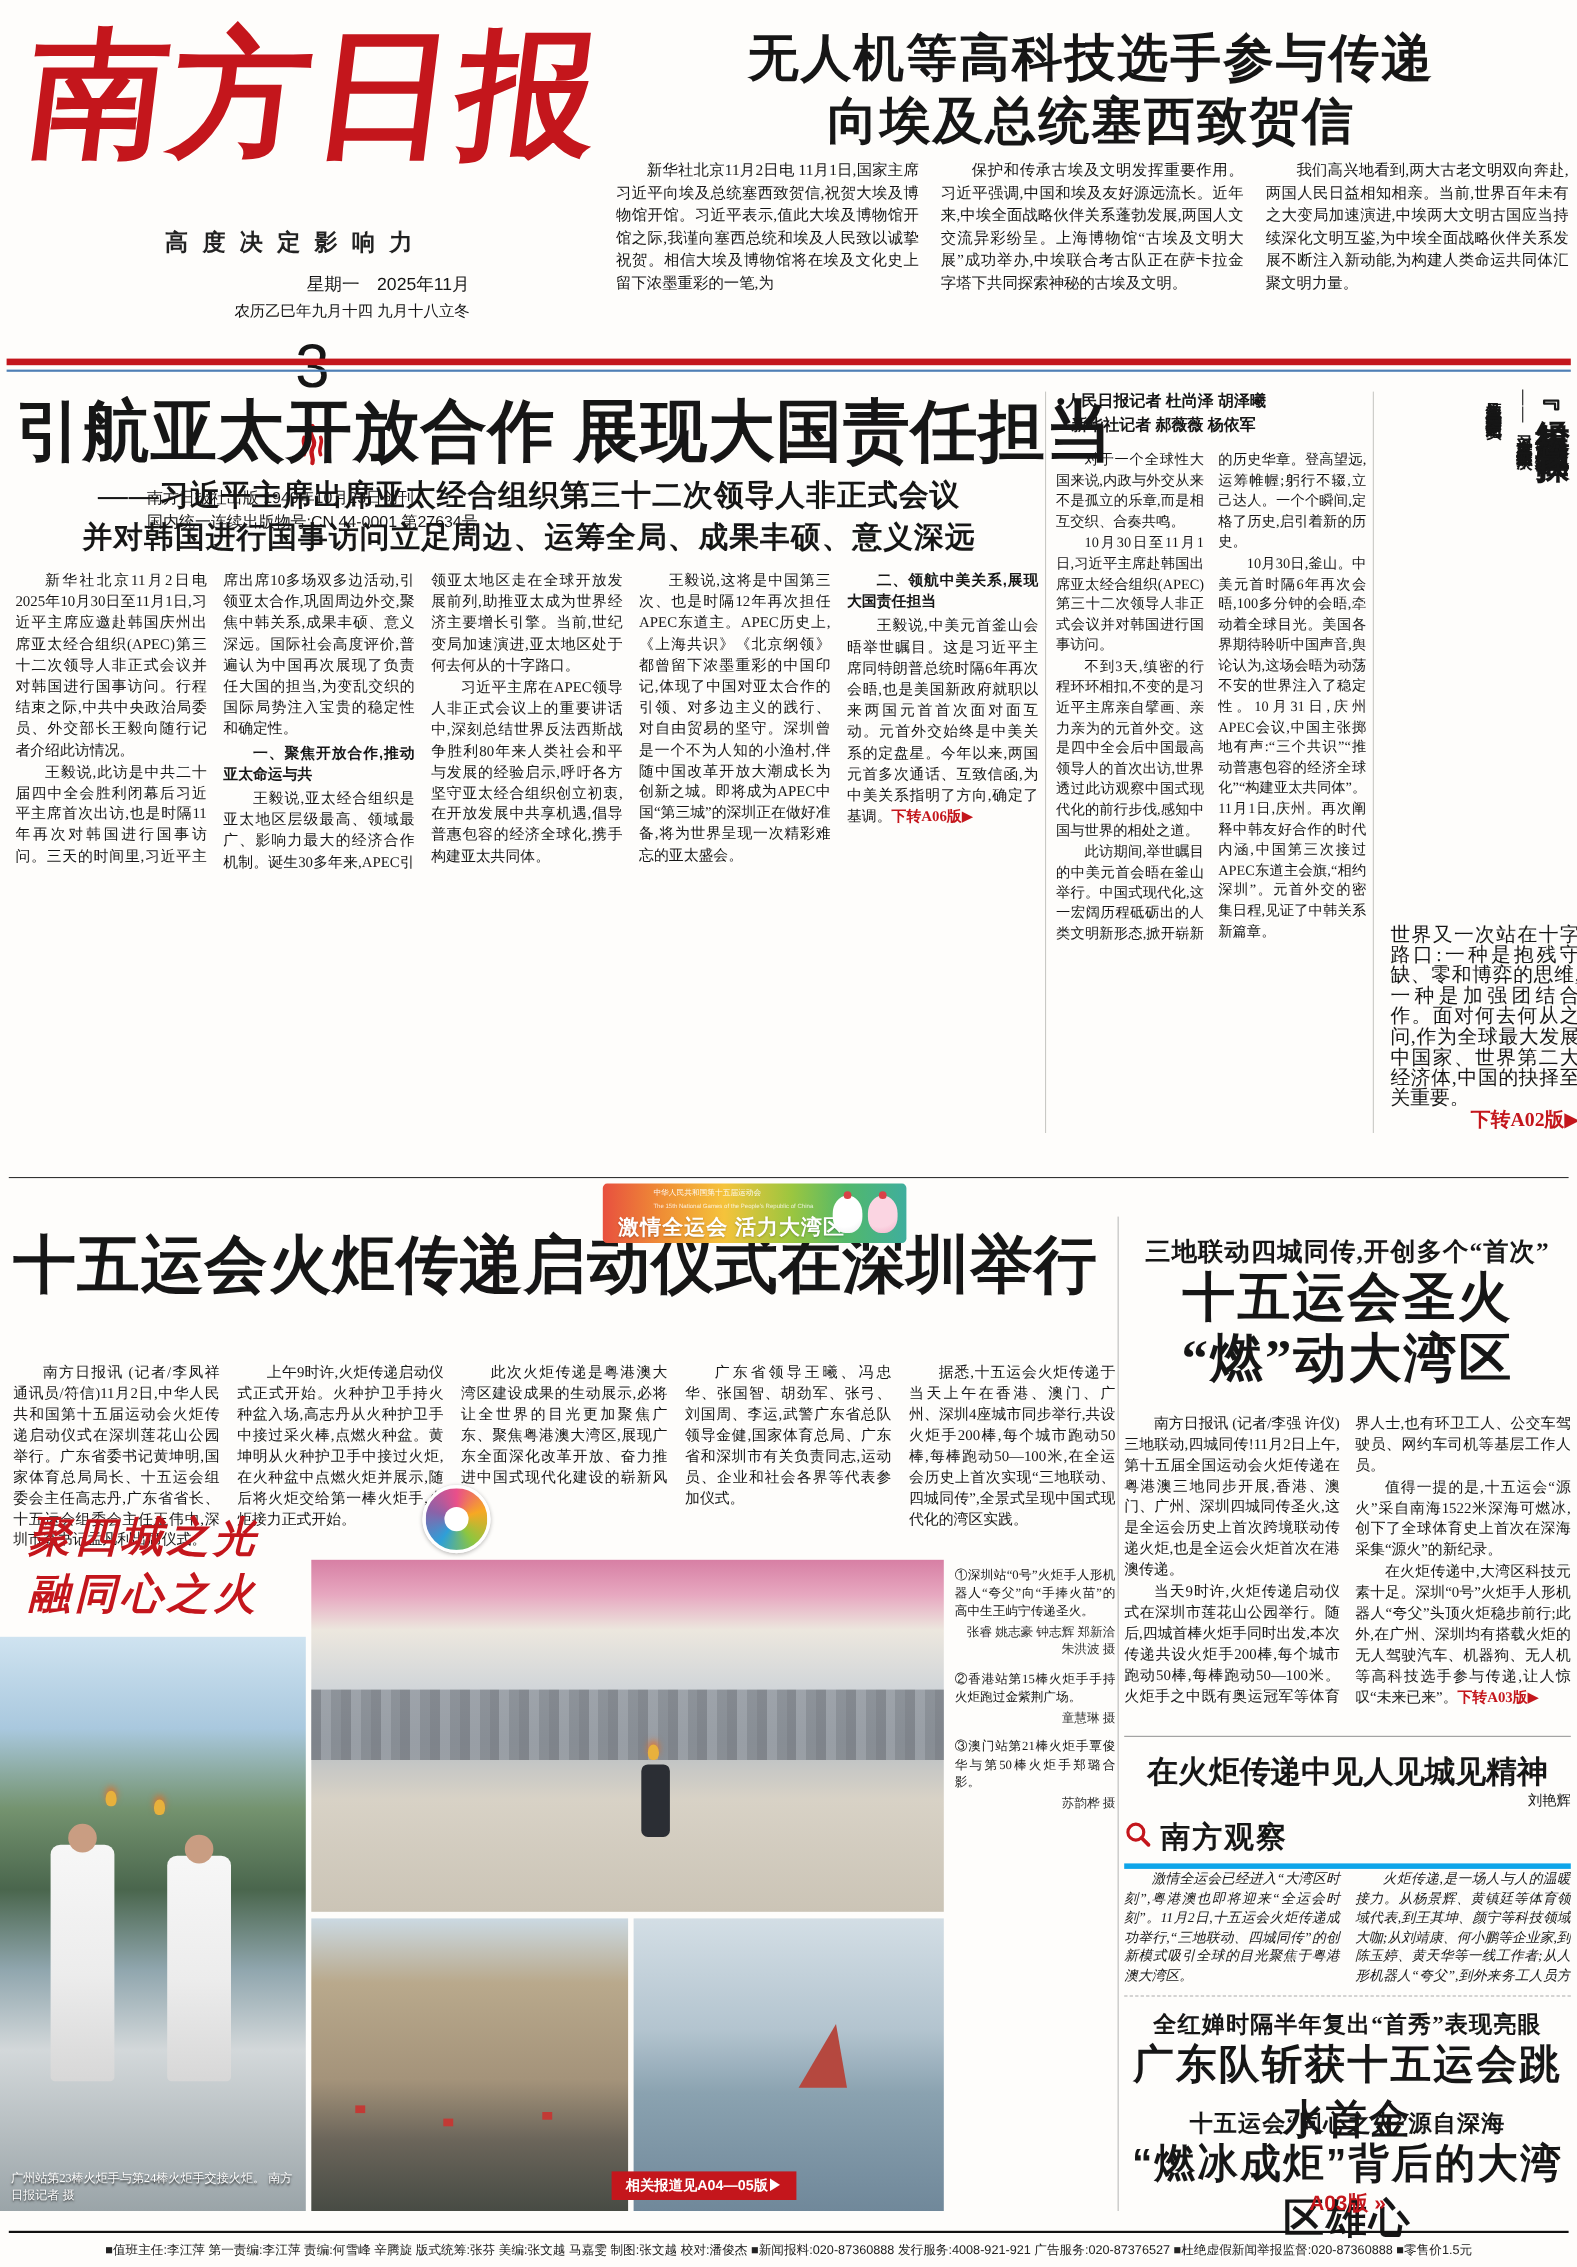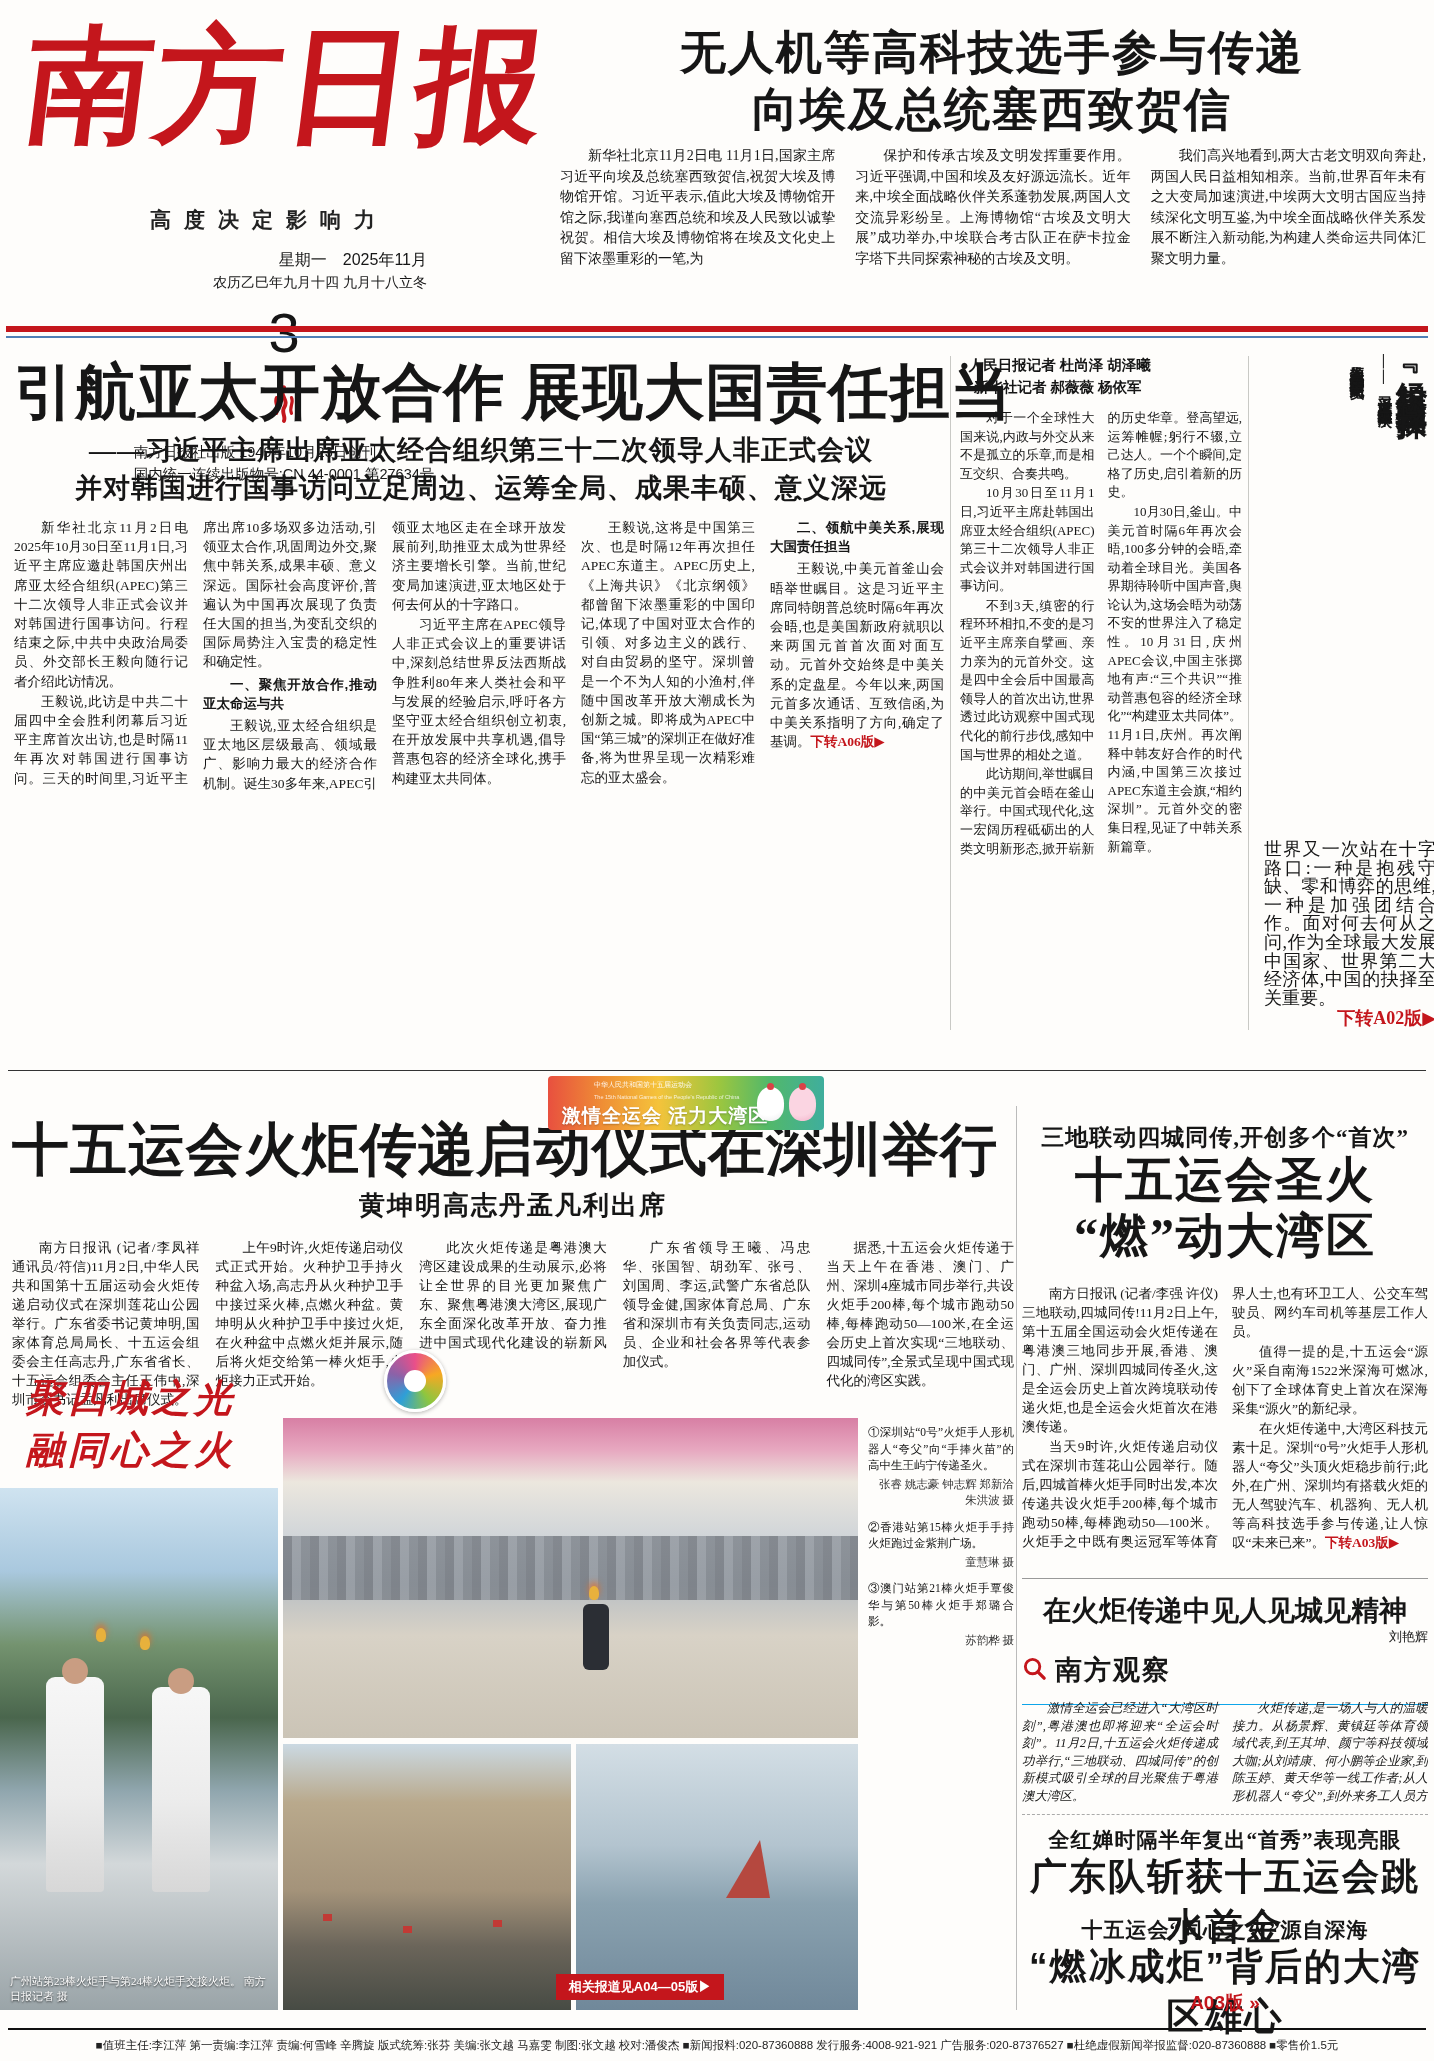--- a/index.html
+++ b/index.html
@@ -54,21 +54,21 @@
         text-shadow:0 1px 2px rgba(0,0,0,.8);}
   .capcol{font-size:11.5px;line-height:16.5px;text-align:justify;}
   .capcol .cap{margin:0 0 2px 0;}
   .capcol .cred{text-align:right;margin:0 0 10px 0;color:#333;}
   .related{background:#c4161c;color:#fff;font-size:13px;font-weight:bold;line-height:26px;text-align:center;
            font-family:"Liberation Sans",sans-serif;z-index:6;}
   .h-flamek{font-size:23px;font-weight:bold;letter-spacing:1px;}
   .h-flame{font-size:48px;font-weight:900;letter-spacing:2px;line-height:52px;}
   .h-obs{font-size:28px;font-weight:900;font-family:"Liberation Sans",sans-serif;}
   .obs-byline{font-size:13px;text-align:right;padding-right:56px;}
-  .brandrow{display:flex;align-items:center;gap:8px;border-bottom:1px solid #0ea5e9;padding-bottom:16px;}
+  .brandrow{display:flex;align-items:center;gap:8px;border-bottom:5px solid #0ea5e9;padding-bottom:6px;}
   .brandtxt{font-size:27px;font-weight:900;font-family:"Liberation Sans",sans-serif;letter-spacing:2px;}
   .obs-body{font-style:italic;}
   .b-kick{font-size:21px;font-weight:bold;letter-spacing:1px;}
   .b-head{font-size:37px;font-weight:900;font-family:"Liberation Sans",sans-serif;letter-spacing:2px;}
   .b-ref{font-size:19px;font-weight:900;color:#c4161c;font-family:"Liberation Sans",sans-serif;}
   .footer-text{font-size:11.5px;font-family:"Liberation Sans",sans-serif;color:#222;text-align:center;}
   .figure{position:absolute;border-radius:9px 9px 4px 4px;}
   .fig-body{background:linear-gradient(180deg,#f7f7f7 0%,#ececec 55%,#d7d7d7 100%);}
   .fig-head{position:absolute;border-radius:50%;background:#c99d82;}
   .torchdot{position:absolute;width:10px;height:14px;border-radius:50% 50% 40% 40%;background:#e8b13c;box-shadow:0 -4px 6px rgba(228,110,40,.8);}
@@ -172,21 +172,20 @@
     <div class="slog">激情全运会 活力大湾区</div>
     <div class="mascot m1">
         <span class="crown"></span>
       </div>
     <div class="mascot m2">
         <span class="crown"></span>
       </div>
   </div>
 
   <div class="abs h-torch" style="left:12px;top:1112px;width:1002px;">十五运会火炬传递启动仪式在深圳举行</div>
-  <div class="abs h-torchsub center" style="left:12px;top:1188px;width:1002px;">黄坤明高志丹孟凡利出席</div>
   <div class="abs cols" style="left:12px;top:1238px;width:1002px;height:176px;columns:5;column-gap:16px;font-size:13.5px;line-height:19px;overflow:hidden;">
     <p>南方日报讯 (记者/李凤祥 通讯员/符信)11月2日,中华人民共和国第十五届运动会火炬传递启动仪式在深圳莲花山公园举行。广东省委书记黄坤明,国家体育总局局长、十五运会组委会主任高志丹,广东省省长、十五运会组委会主任王伟中,深圳市委书记孟凡利出席仪式。</p>
     <p>上午9时许,火炬传递启动仪式正式开始。火种护卫手持火种盆入场,高志丹从火种护卫手中接过采火棒,点燃火种盆。黄坤明从火种护卫手中接过火炬,在火种盆中点燃火炬并展示,随后将火炬交给第一棒火炬手,火炬接力正式开始。</p>
     <p>此次火炬传递是粤港澳大湾区建设成果的生动展示,必将让全世界的目光更加聚焦广东、聚焦粤港澳大湾区,展现广东全面深化改革开放、奋力推进中国式现代化建设的崭新风貌。</p>
     <p>广东省领导王曦、冯忠华、张国智、胡劲军、张弓、刘国周、李运,武警广东省总队领导金健,国家体育总局、广东省和深圳市有关负责同志,运动员、企业和社会各界等代表参加仪式。</p>
     <p>据悉,十五运会火炬传递于当天上午在香港、澳门、广州、深圳4座城市同步举行,共设火炬手200棒,每个城市跑动50棒,每棒跑动50—100米,在全运会历史上首次实现“三地联动、四城同传”,全景式呈现中国式现代化的湾区实践。</p>
   </div>
 
   <div class="abs overlay-cal" style="left:26px;top:1372px;width:260px;">
     <div>聚四城之光</div>

